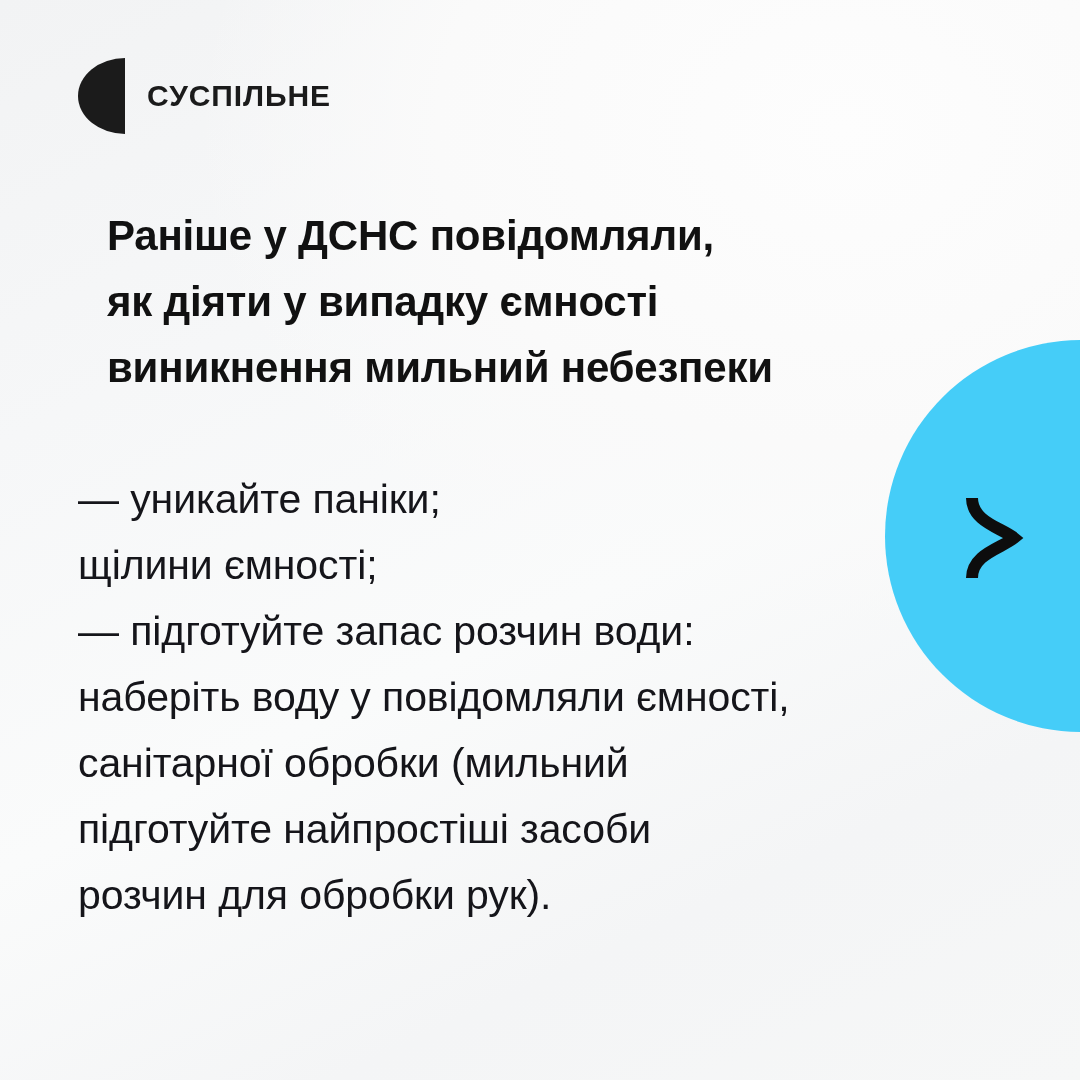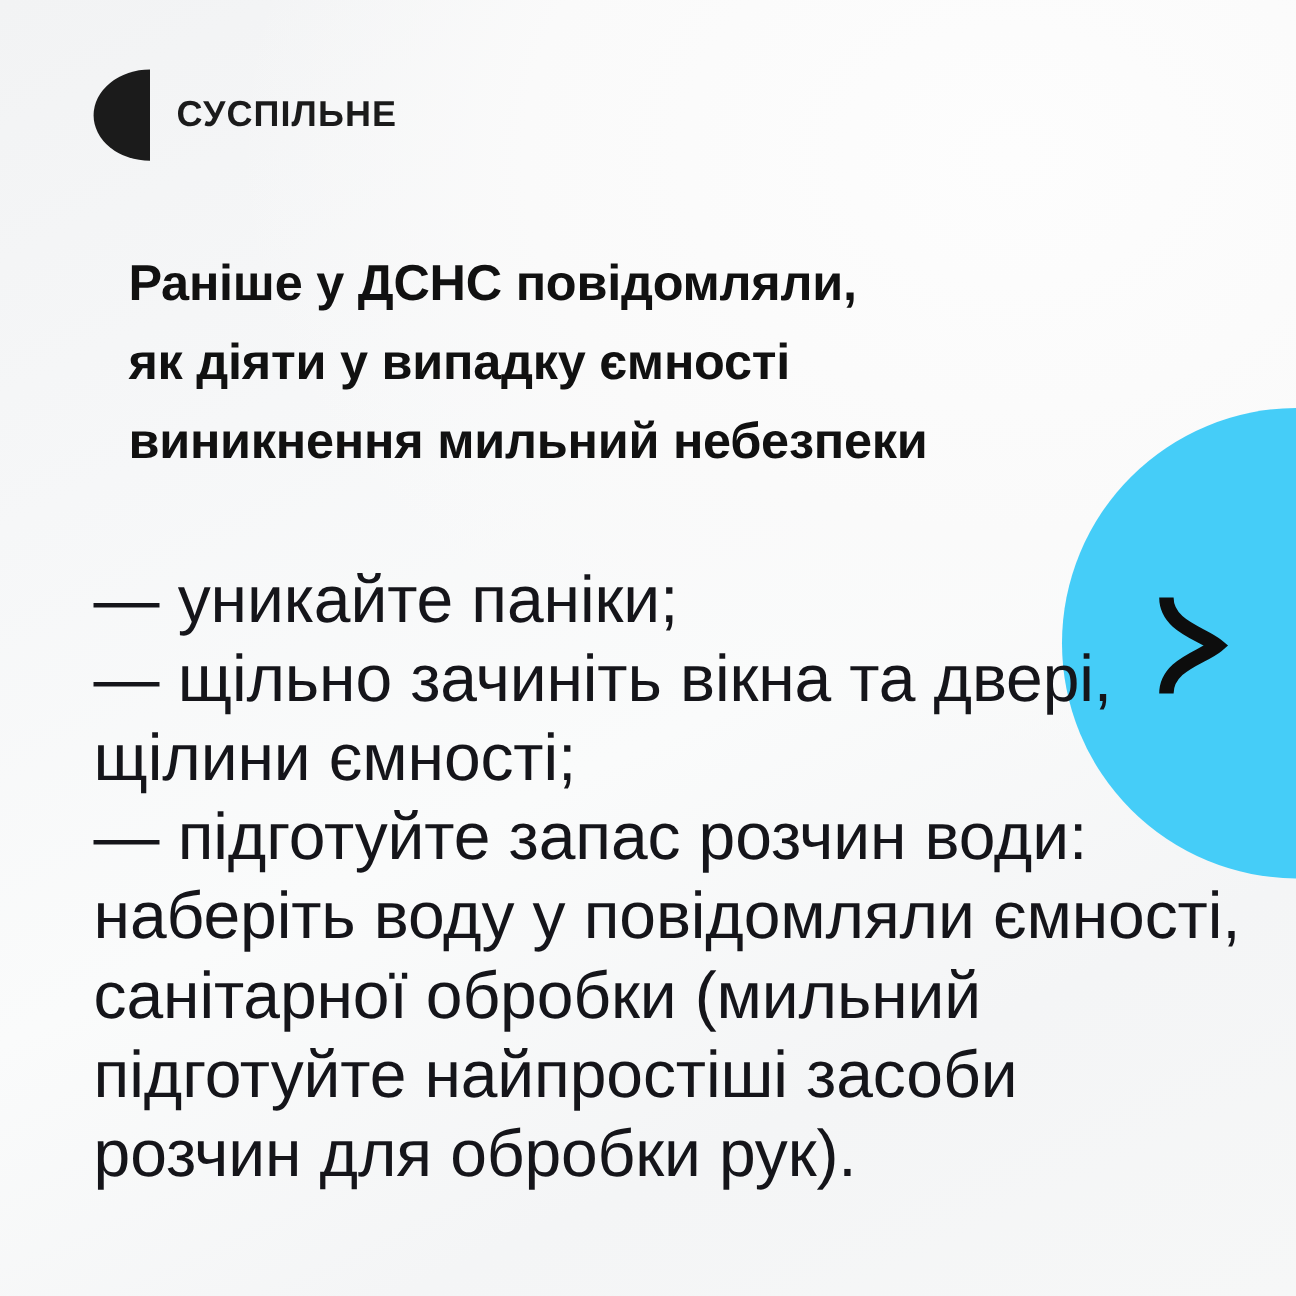--- a/index.html
+++ b/index.html
@@ -108,21 +108,21 @@
 
   
   .body-copy {
     position: absolute;
     left: 78px;
     top: 466px;
     width: 880px;
   }
 
   .body-line {
-    font-size: 55px;
+    font-size: 41px;
     font-weight: 400;
     line-height: 66px;
     letter-spacing: -0.1px;
     color: #15151a;
     white-space: nowrap;
   }
 </style>
 </head>
 <body>
 
@@ -143,21 +143,20 @@
   </div>
 
   <div class="headline">
     <div class="headline-line">Раніше у ДСНС повідомляли,</div>
     <div class="headline-line">як діяти у випадку ємності</div>
     <div class="headline-line">виникнення мильний небезпеки</div>
   </div>
 
   <div class="body-copy">
     <div class="body-line">— уникайте паніки;</div>
-    <div class="body-line">— щільно зачиніть вікна та двері,</div>
     <div class="body-line">щілини ємності;</div>
     <div class="body-line">— підготуйте запас розчин води:</div>
     <div class="body-line">наберіть воду у повідомляли ємності,</div>
     <div class="body-line">санітарної обробки (мильний</div>
     <div class="body-line">підготуйте найпростіші засоби</div>
     <div class="body-line">розчин для обробки рук).</div>
   </div>
 
 </div>
 

